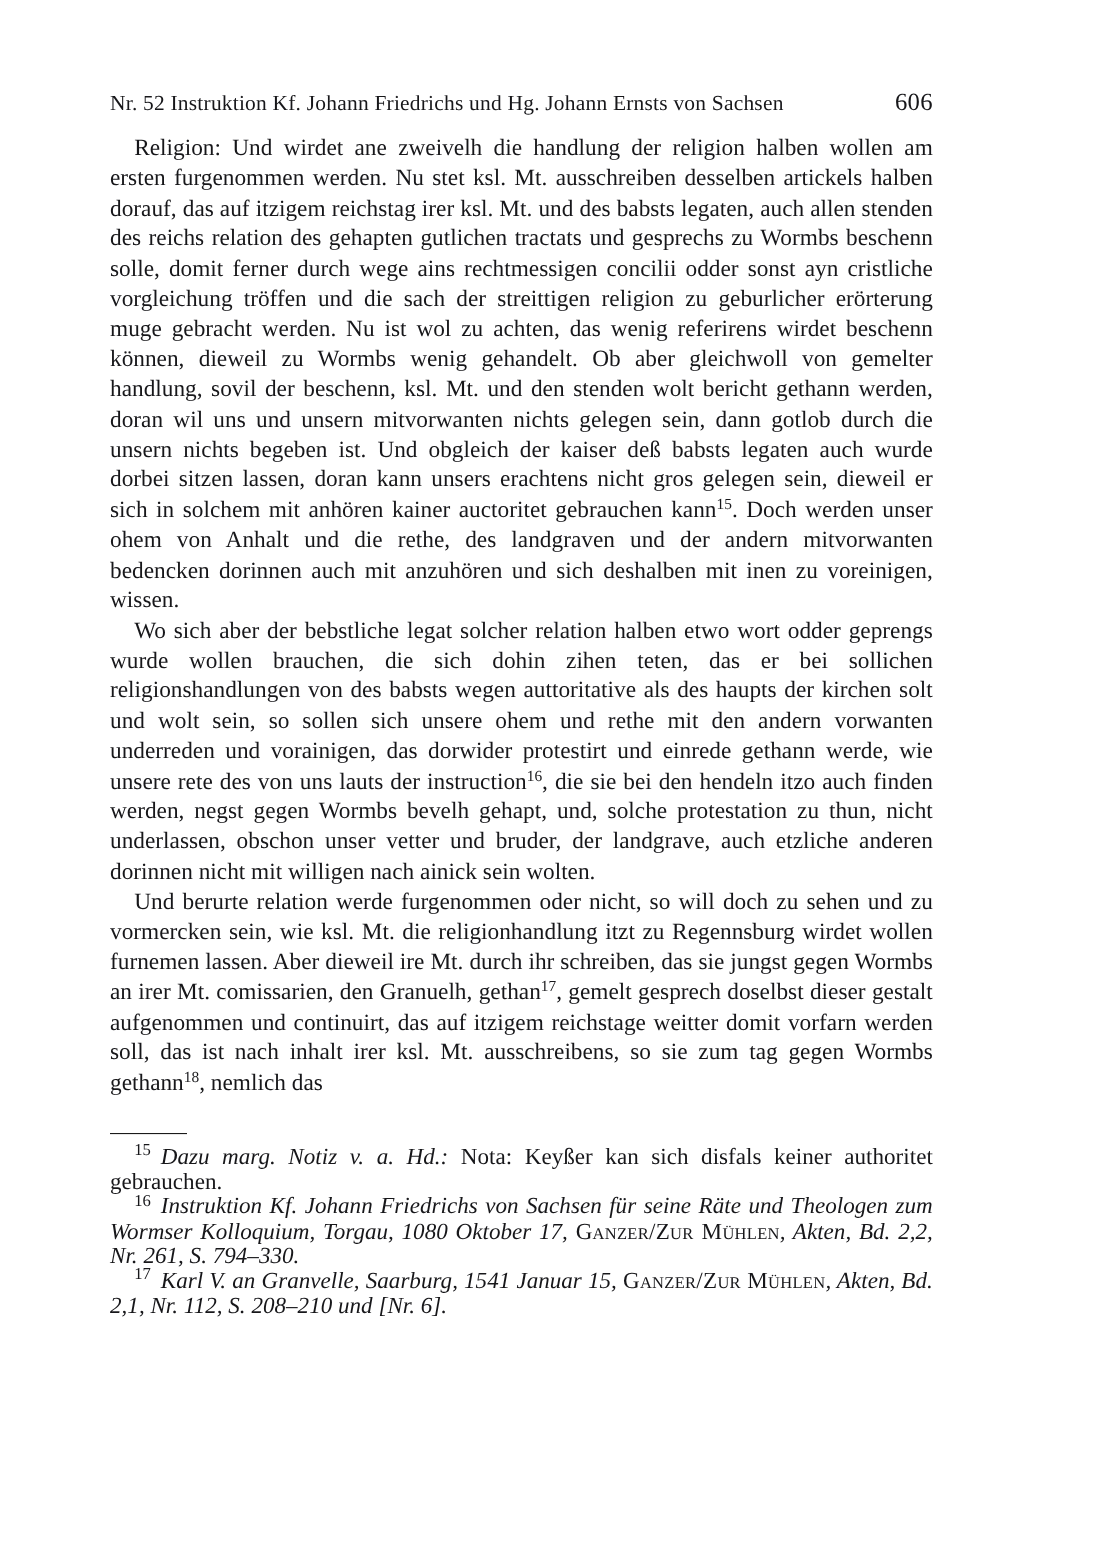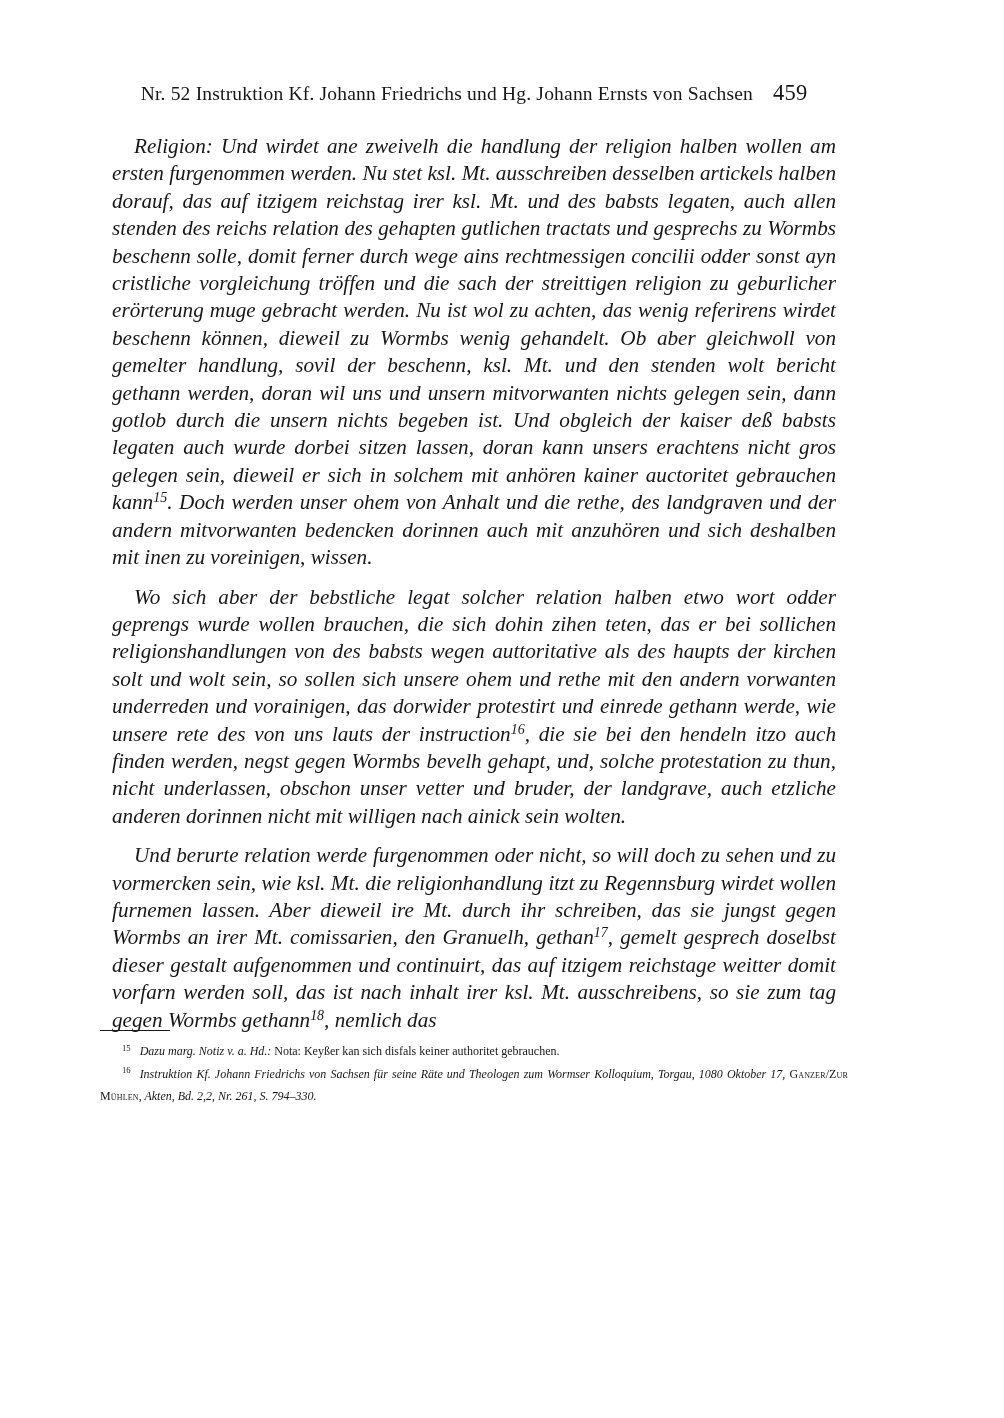--- a/index.html
+++ b/index.html
@@ -23,48 +23,47 @@
   }
 
   
   .running-head {
     position: absolute;
     left: 100px;
     top: 80px;
     width: 748px;
     display: flex;
     align-items: baseline;
-    justify-content: center;
+    justify-content: space-between;
     font-size: 19.5px;
     letter-spacing: 0.01em;
   }
   .running-head .rh-title {
     white-space: nowrap;
   }
   .running-head .rh-folio {
     font-size: 22.5px;
     padding-left: 20px;
   }
 
   
   .textblock {
     position: absolute;
     left: 100px;
     top: 121px;
     width: 748px;
   }
   .para {
-    margin: 12px;
+    margin: 0;
     font-size: 21.2px;
     line-height: 27.4px;
     text-align: justify;
     text-justify: inter-word;
     text-indent: 22px;
     hyphens: manual;
-    font-style: italic;
   }
   sup.fn {
     font-size: 0.66em;
     vertical-align: 0.52em;
     line-height: 0;
   }
 
   
   .footnotes {
     position: absolute;
@@ -73,21 +72,21 @@
     width: 748px;
   }
   .fn-rule {
     width: 70px;
     height: 0;
     border-top: 1.2px solid #1a1a1a;
     margin: 0 0 9px 0;
   }
   .fnote {
     margin: 0;
-    font-size: 12px;
+    font-size: 21px;
     line-height: 22.6px;
     text-align: justify;
     text-justify: inter-word;
     text-indent: 22px;
   }
   .fnote .fn-num {
     font-size: 0.72em;
     vertical-align: 0.5em;
     line-height: 0;
     padding-right: 9px;
@@ -100,30 +99,31 @@
     margin-top: 22px;
   }
 </style>
 </head>
 <body>
 
 <div class="page">
 
   <div class="running-head">
     <span class="rh-title">Nr. 52 Instruktion Kf. Johann Friedrichs und Hg. Johann Ernsts von Sachsen</span>
-    <span class="rh-folio">459</span>
+    <span class="rh-folio">606</span>
   </div>
 
   <div class="textblock">
       <p class="para">Religion: Und wirdet ane zweivelh die handlung der religion halben wollen am ersten furgenommen werden. Nu stet ksl. Mt. ausschreiben desselben artickels halben dorauf, das auf itzigem reichstag irer ksl. Mt. und des babsts legaten, auch allen stenden des reichs relation des gehapten gutlichen tractats und gesprechs zu Wormbs beschenn solle, domit ferner durch wege ains rechtmessigen concilii odder sonst ayn cristliche vorgleichung tröffen und die sach der streittigen religion zu geburlicher erörterung muge gebracht werden. Nu ist wol zu achten, das wenig referirens wirdet beschenn können, dieweil zu Wormbs wenig gehandelt. Ob aber gleichwoll von gemelter handlung, sovil der beschenn, ksl. Mt. und den stenden wolt bericht gethann werden, doran wil uns und unsern mitvorwanten nichts gelegen sein, dann gotlob durch die unsern nichts begeben ist. Und obgleich der kaiser deß babsts legaten auch wurde dorbei sitzen lassen, doran kann unsers erachtens nicht gros gelegen sein, dieweil er sich in solchem mit anhören kainer auctoritet gebrauchen kann<sup class="fn">15</sup>. Doch werden unser ohem von Anhalt und die rethe, des landgraven und der andern mitvorwanten bedencken dorinnen auch mit anzuhören und sich deshalben mit inen zu voreinigen, wissen.</p>
       <p class="para">Wo sich aber der bebstliche legat solcher relation halben etwo wort odder geprengs wurde wollen brauchen, die sich dohin zihen teten, das er bei sollichen religionshandlungen von des babsts wegen auttoritative als des haupts der kirchen solt und wolt sein, so sollen sich unsere ohem und rethe mit den andern vorwanten underreden und vorainigen, das dorwider protestirt und einrede gethann werde, wie unsere rete des von uns lauts der instruction<sup class="fn">16</sup>, die sie bei den hendeln itzo auch finden werden, negst gegen Wormbs bevelh gehapt, und, solche protestation zu thun, nicht underlassen, obschon unser vetter und bruder, der landgrave, auch etzliche anderen dorinnen nicht mit willigen nach ainick sein wolten.</p>
       <p class="para">Und berurte relation werde furgenommen oder nicht, so will doch zu sehen und zu vormercken sein, wie ksl. Mt. die religionhandlung itzt zu Regennsburg wirdet wollen furnemen lassen. Aber dieweil ire Mt. durch ihr schreiben, das sie jungst gegen Wormbs an irer Mt. comissarien, den Granuelh, gethan<sup class="fn">17</sup>, gemelt gesprech doselbst dieser gestalt aufgenommen und continuirt, das auf itzigem reichstage weitter domit vorfarn werden soll, das ist nach inhalt irer ksl. Mt. ausschreibens, so sie zum tag gegen Wormbs gethann<sup class="fn">18</sup>, nemlich das</p>
     </div>
 
   <div class="footnotes">
     <div class="fn-rule"></div>
     <div class="fn-list">
         <p class="fnote"><span class="fn-num">15</span><span class="it">Dazu marg. Notiz v. a. Hd.:</span><span> Nota: Keyßer kan sich disfals keiner authoritet gebrauchen.</span></p>
         <p class="fnote"><span class="fn-num">16</span><span class="it">Instruktion Kf. Johann Friedrichs von Sachsen für seine Räte und Theologen zum Wormser Kolloquium, Torgau, 1080 Oktober 17, </span><span class="sc">Ganzer/Zur Mühlen</span><span class="it">, Akten, Bd. 2,2, Nr. 261, S. 794–330.</span></p>
+        <p class="fnote"><span class="fn-num">17</span><span class="it">Karl V. an Granvelle, Saarburg, 1541 Januar 15, </span><span class="sc">Ganzer/Zur Mühlen</span><span class="it">, Akten, Bd. 2,1, Nr. 112, S. 208–210 und [Nr. 6].</span></p>
       </div>
   </div>
 
 </div>
 
 </body></html>

